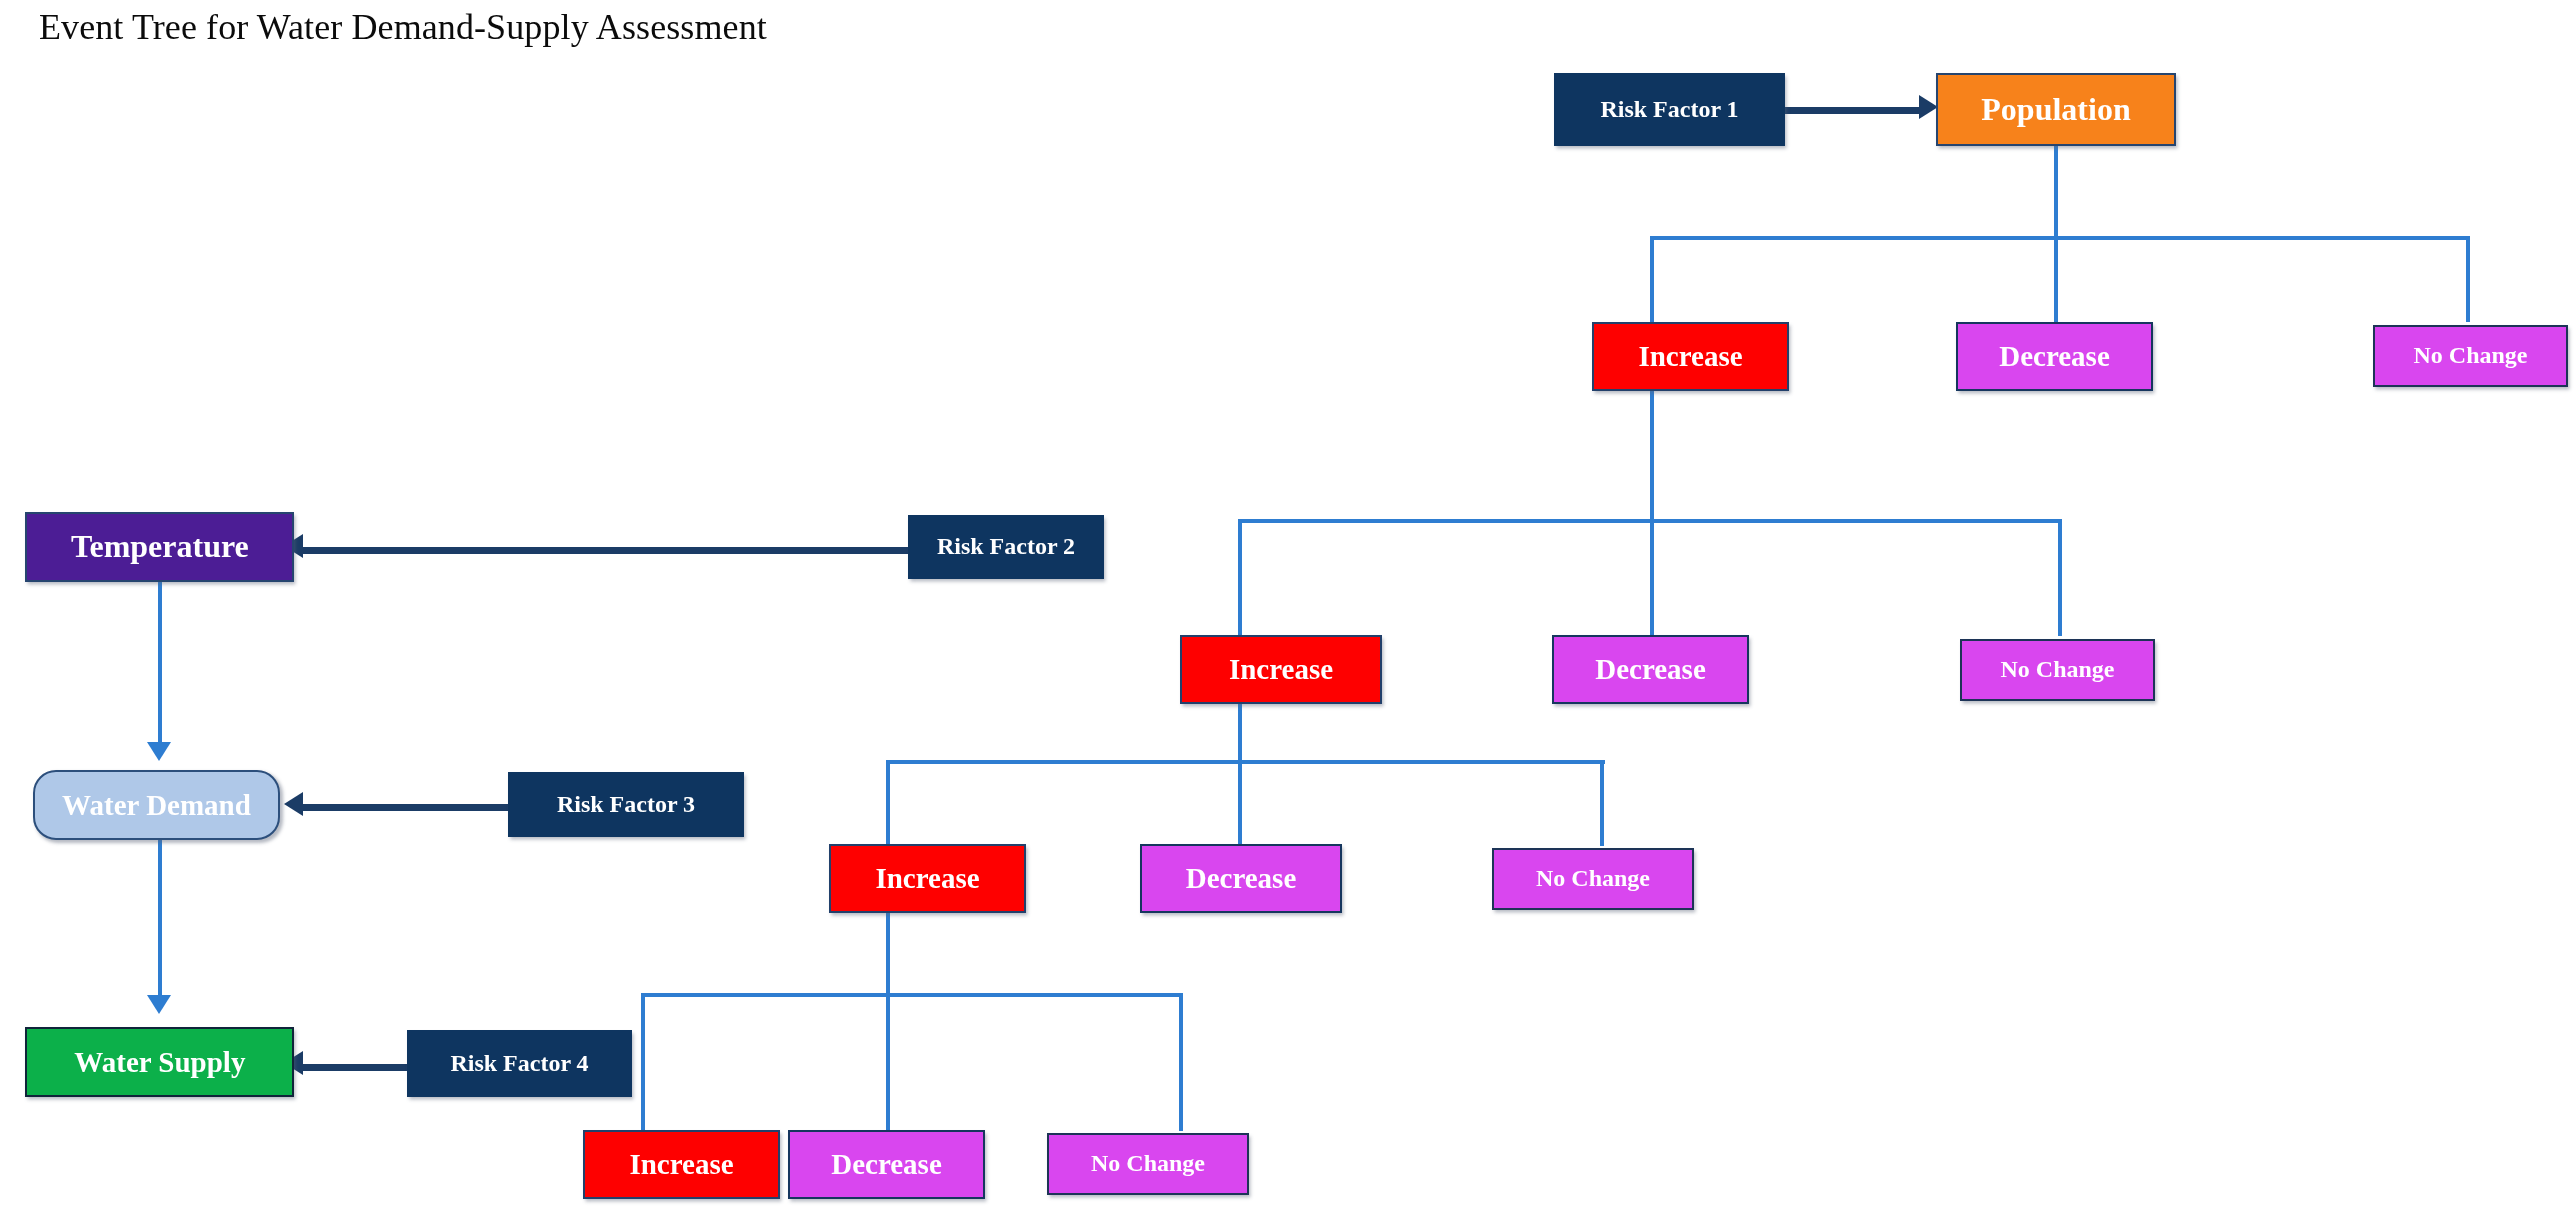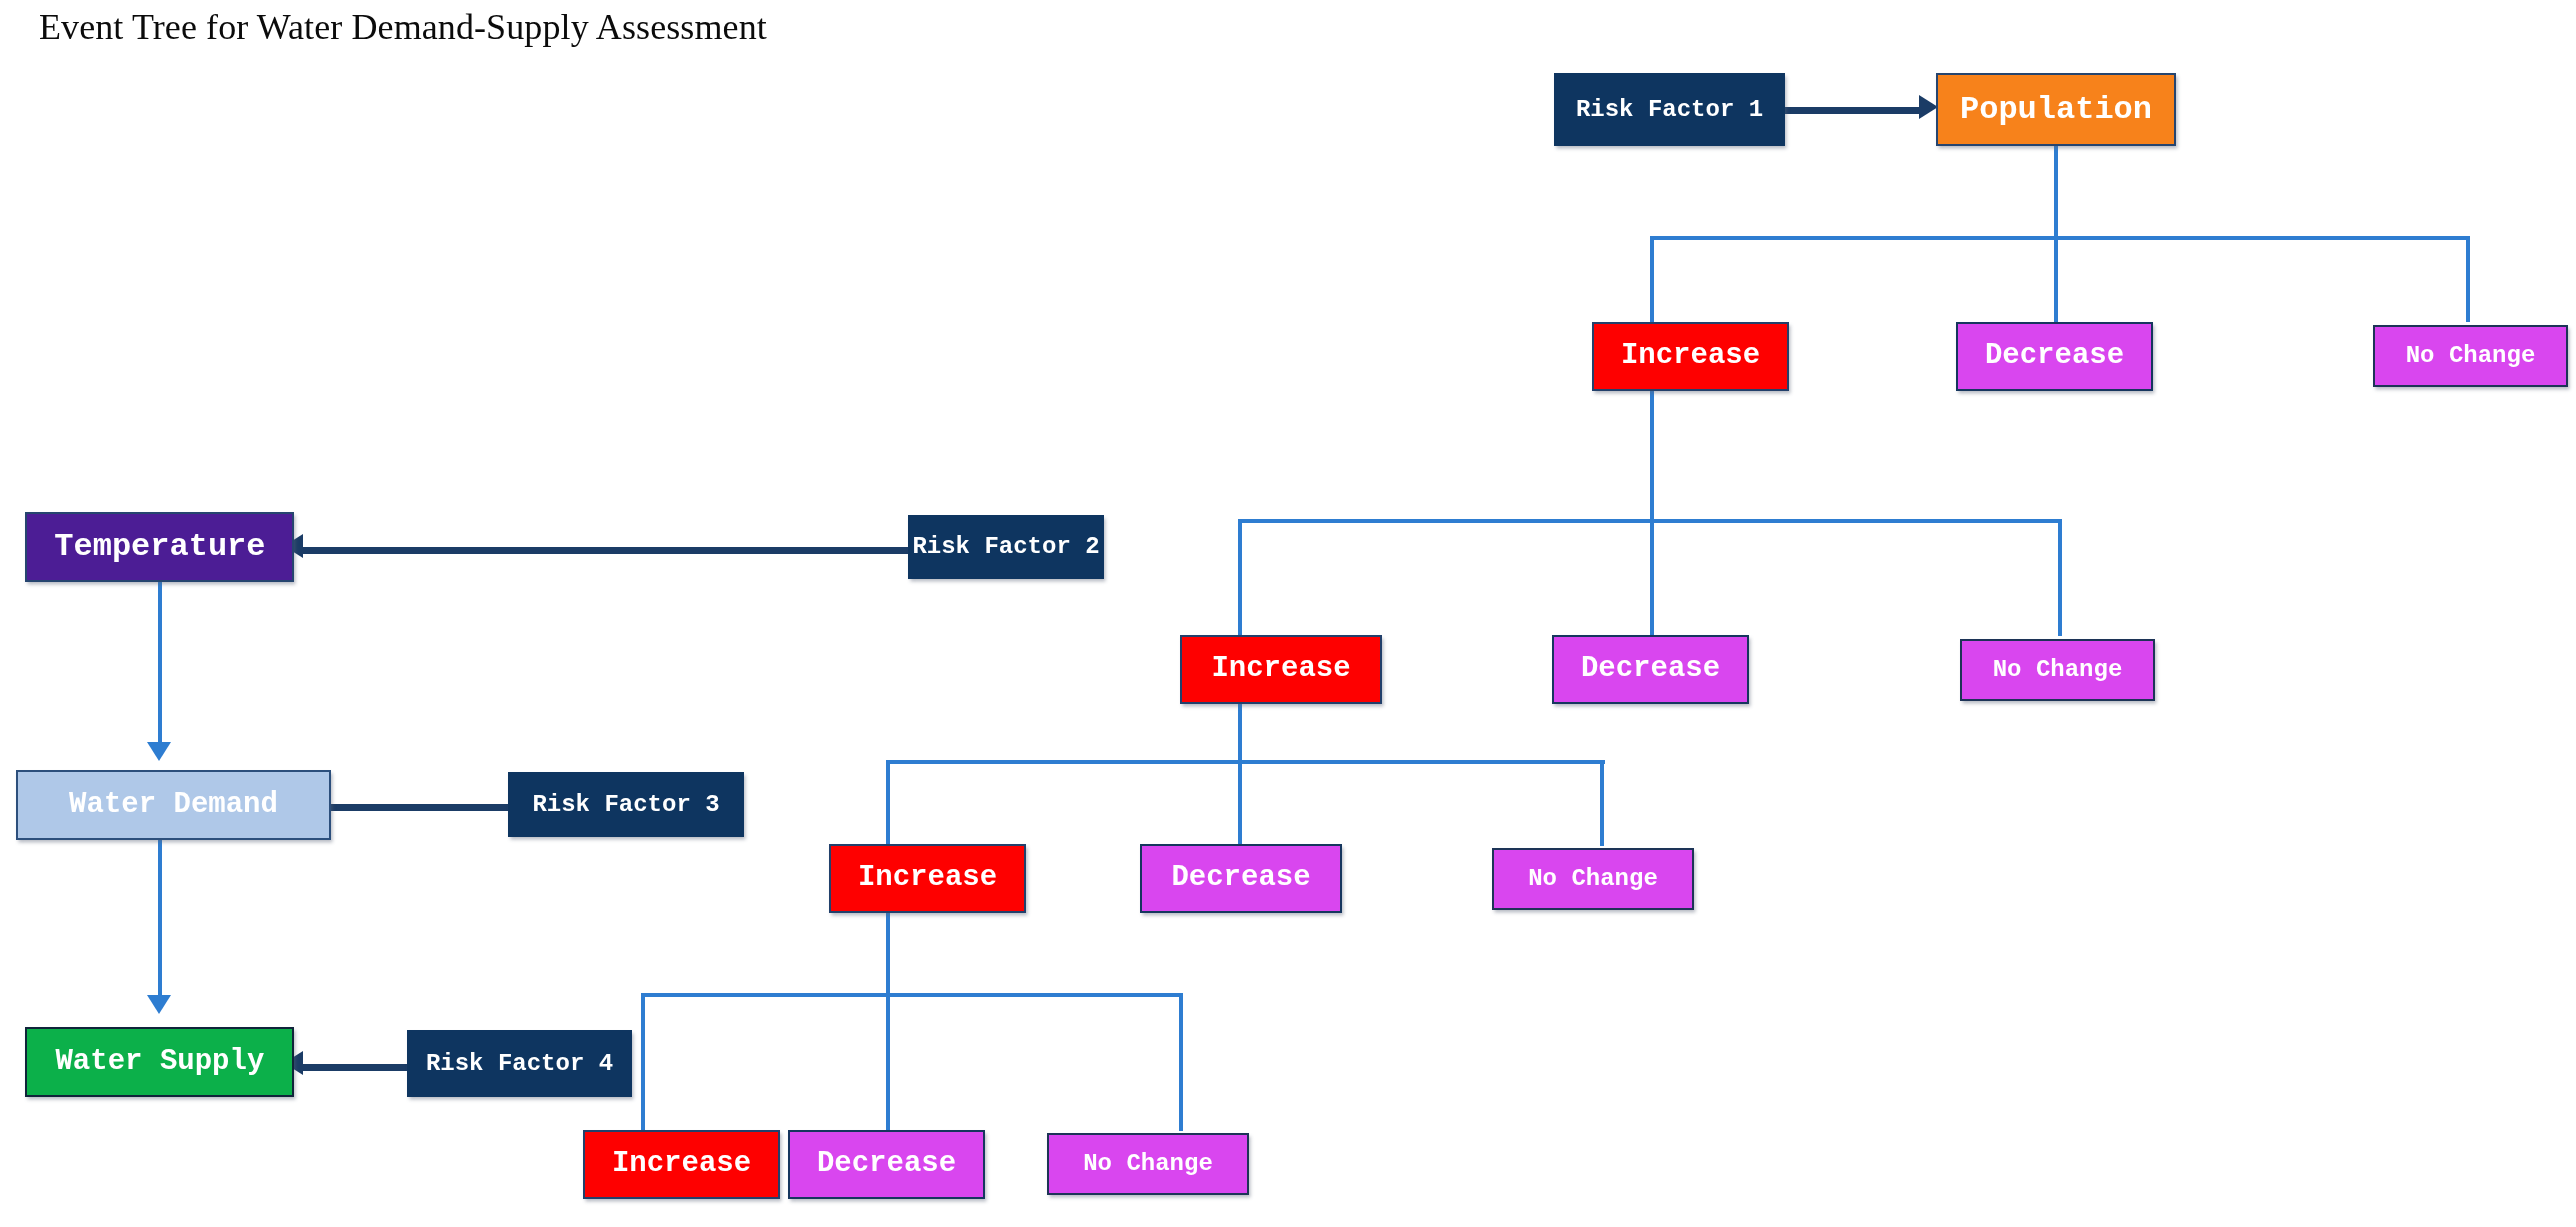--- a/index.html
+++ b/index.html
@@ -30,21 +30,21 @@
   }
 
   
   .node {
     position: absolute;
     box-sizing: border-box;
     display: flex;
     align-items: center;
     justify-content: center;
     text-align: center;
-    font-family: Liberation Mono, monospace;
+    font-family: Liberation Serif, serif;
     font-weight: bold;
     color: #ffffff;
     line-height: 1.05;
     border: 2.9px solid #12355f;
     box-shadow: 2.2px 2.9px 3.6px rgba(90,100,120,0.45);
     z-index: 5;
     user-select: none;
   }
 
   .node.risk {
@@ -178,21 +178,21 @@
   <div class="line h" style="left:886px; top:760px; width:719px;"></div>
   <div class="line v" style="left:886px; top:760px; height:86px;"></div>
   <div class="line v" style="left:1238px; top:760px; height:86px;"></div>
   <div class="line v" style="left:1600px; top:760px; height:86px;"></div>
 
   <div class="arrow-line" style="left:300px; top:804px; width:211px;"></div>
   <div class="arrow-head left" style="left:284px; top:792px;"></div>
 
   <div class="node risk" style="left:508px; top:772px; width:236px; height:65px;">Risk Factor 3</div>
 
-  <div class="node demand" style="left:16px; top:770px; width:315px; height:70px;">Water Demand</div>
+  <div class="node demand" style="left:33px; top:770px; width:247px; height:70px;border-radius:23px;">Water Demand</div>
 
   <div class="node increase" style="left:789px; top:844px; width:197px; height:69px;">Increase</div>
   <div class="node decrease" style="left:1140px; top:844px; width:202px; height:69px;">Decrease</div>
   <div class="node nochange" style="left:1492px; top:848px; width:202px; height:62px;">No Change</div>
 
   <div class="line v" style="left:158px; top:840px; height:161px;"></div>
   <div class="arrow-head down-blue" style="left:147px; top:995px;"></div>
 
   <div class="line v" style="left:886px; top:913px; height:80px;"></div>
   <div class="line h" style="left:641px; top:993px; width:542px;"></div>

